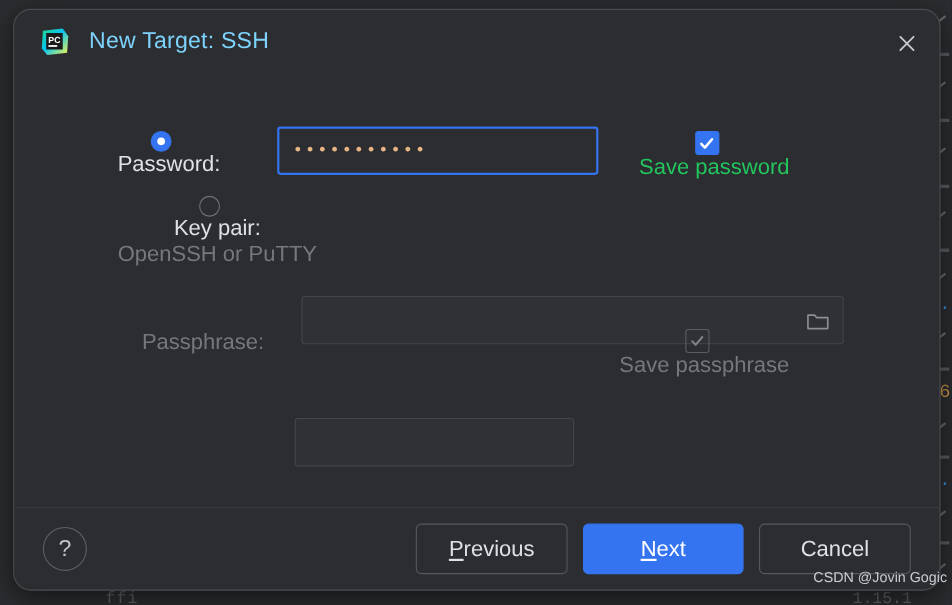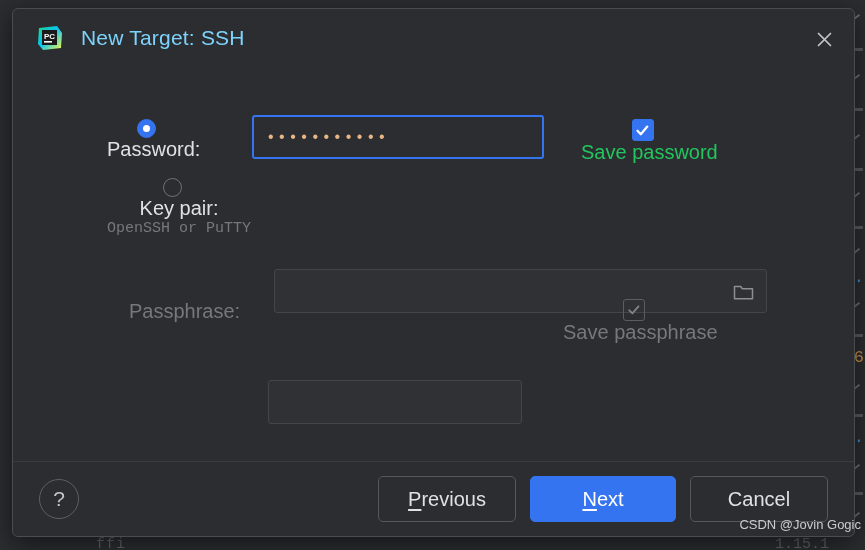--- a/index.html
+++ b/index.html
@@ -77,21 +77,21 @@
 
   
   .dialog {
     position: absolute;
     left: 12px;
     top: 8px;
     width: 841px;
     height: 527px;
     background: #2b2d30;
     border: 1px solid #4a4c50;
-    border-radius: 6px;
+    border-radius: 16px;
     box-shadow: 0 6px 26px rgba(0,0,0,0.55);
     overflow: hidden;
     display: flex;
     flex-direction: column;
   }
 
   
   .titlebar {
     position: relative;
     height: 58px;
@@ -186,24 +186,23 @@
 
   .row-label {
     color: #dfe1e5;
     font-size: 20px;
     margin-left: 14px;
     white-space: nowrap;
   }
   .row-label.muted { color: #75787d; }
   .hint {
     color: #75787d;
-    font-size: 15px;
+    font-size: 20px;
     margin-left: 14px;
     white-space: nowrap;
-    font-family: Liberation Mono, monospace;
   }
 
   
   .field {
     box-sizing: border-box;
     background: #2b2d30;
     border: 1px solid #4e5157;
     border-radius: 3px;
     height: 44px;
     display: flex;

